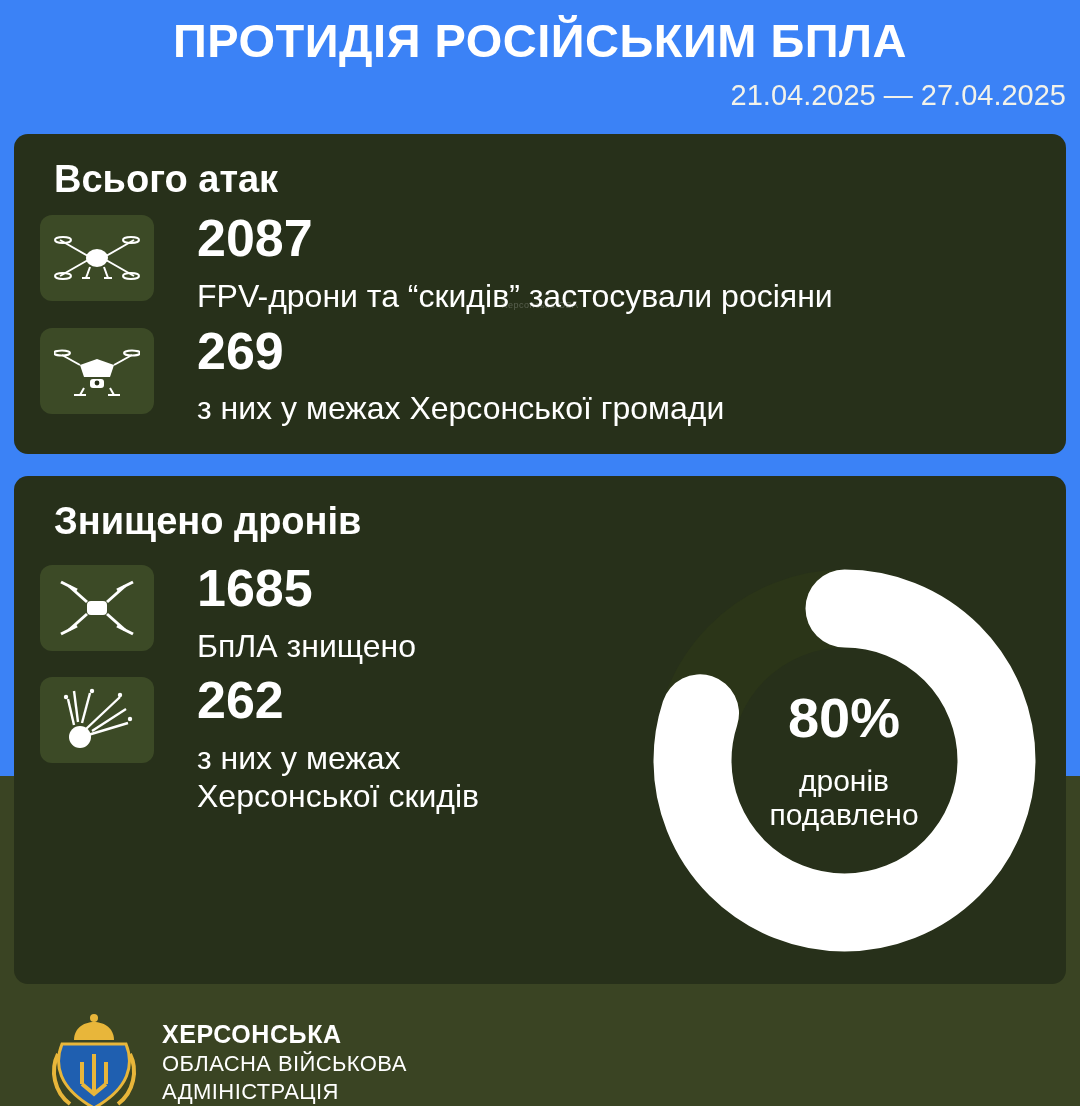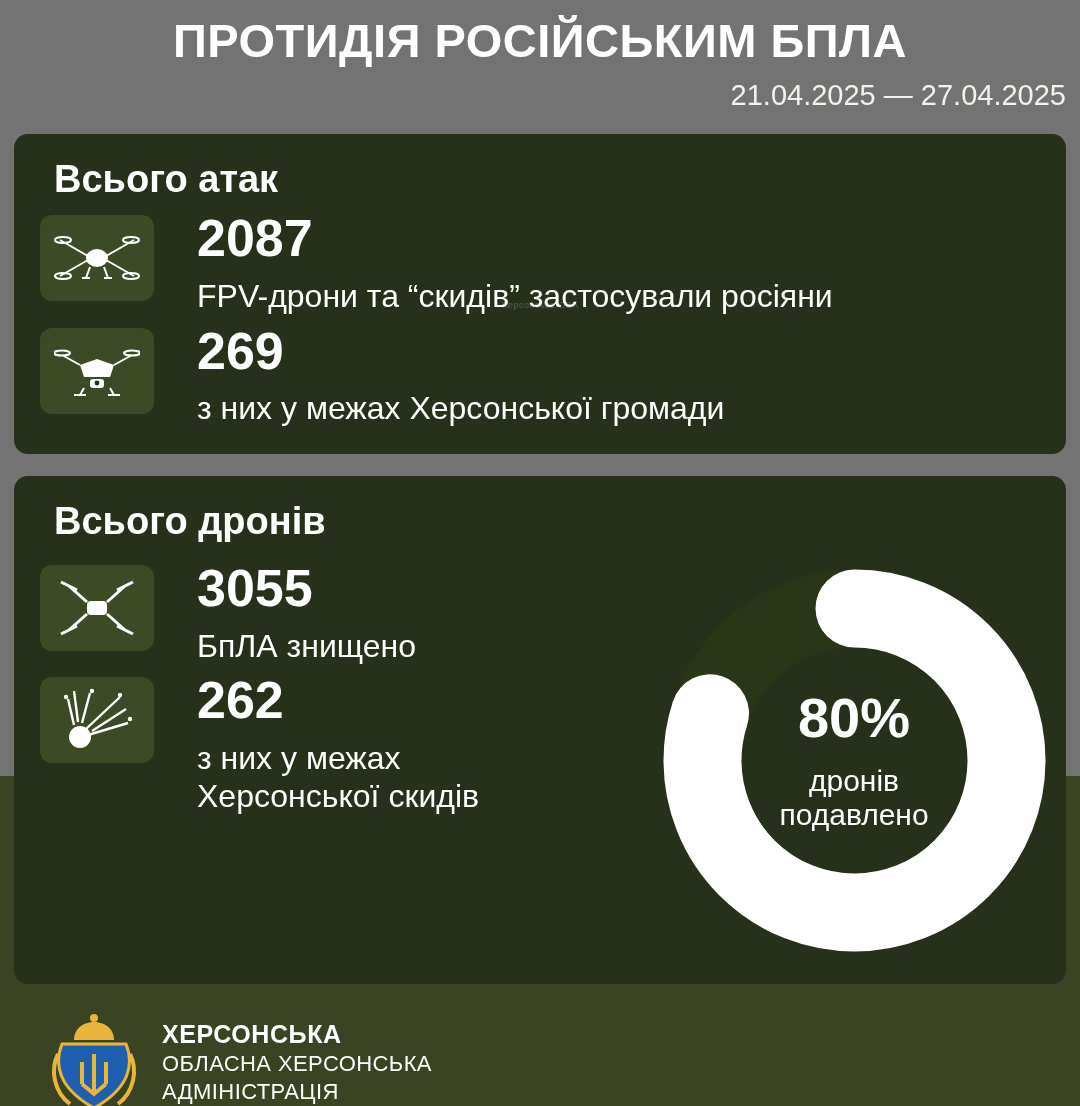--- a/index.html
+++ b/index.html
@@ -11,21 +11,21 @@
     width: 1080px;
     height: 1106px;
     font-family: "Liberation Sans", sans-serif;
     color: #ffffff;
     overflow: hidden;
     position: relative;
   }
   .page {
     width: 1080px;
     height: 776px;
-    background: #737373;
+    background: #3b82f6;
     box-sizing: border-box;
     padding: 0 14px;
     position: relative;
   }
 
   
   .header {
     padding-top: 16px;
     text-align: center;
   }
@@ -44,21 +44,21 @@
     color: #f2f2ea;
     font-weight: normal;
     text-align: right;
   }
 
   
   .card {
     background: #27301a;
     border-radius: 14px;
     margin-top: 22px;
-    padding: 18px 12px 26px 26px;
+    padding: 18px 22px 26px 26px;
     box-sizing: border-box;
     position: relative;
   }
   .card-title {
     font-size: 38px;
     font-weight: bold;
     margin: 6px 0 10px 14px;
     color: #ffffff;
   }
 
@@ -235,41 +235,41 @@
         </svg>
       </div>
       <div class="stat-text">
         <div class="stat-number">269</div>
         <div class="stat-caption">з них у межах Херсонської громади</div>
       </div>
     </div>
   </div>
 
   <div class="card">
-    <div class="card-title">Всього дронів</div>
+    <div class="card-title">Знищено дронів</div>
 
     <div class="card-grid">
       <div class="card-left">
 
         <div class="stat-row">
           <div class="stat-icon">
             <svg width="80" height="64" viewBox="0 0 80 64" fill="none" stroke="#ffffff" stroke-width="3">
               <line x1="12" y1="10" x2="30" y2="26"></line>
               <line x1="68" y1="10" x2="50" y2="26"></line>
               <line x1="12" y1="54" x2="30" y2="38"></line>
               <line x1="68" y1="54" x2="50" y2="38"></line>
               <rect x="30" y="25" width="20" height="14" rx="4" fill="#ffffff" stroke="none"></rect>
               <line x1="4" y1="6" x2="20" y2="14"></line>
               <line x1="76" y1="6" x2="60" y2="14"></line>
               <line x1="4" y1="58" x2="20" y2="50"></line>
               <line x1="76" y1="58" x2="60" y2="50"></line>
             </svg>
           </div>
           <div class="stat-text">
-            <div class="stat-number">3055</div>
+            <div class="stat-number">1685</div>
             <div class="stat-caption">БпЛА знищено</div>
           </div>
         </div>
 
         <div class="stat-row">
           <div class="stat-icon">
             <svg width="82" height="70" viewBox="0 0 82 70" fill="none" stroke="#ffffff" stroke-width="2.4">
               <circle cx="24" cy="52" r="11" fill="#ffffff" stroke="none"></circle>
               <line x1="30" y1="44" x2="64" y2="12"></line>
               <line x1="32" y1="50" x2="72" y2="38"></line>
@@ -314,19 +314,19 @@
         <path d="M14 34 C6 54 10 78 46 98 C82 78 86 54 78 34 Z" fill="#1f5fb0" stroke="#e8b63a" stroke-width="3"></path>
         <path d="M46 44 L46 84 M34 52 L34 74 M58 52 L58 74 M34 74 L46 84 L58 74" fill="none" stroke="#e8b63a" stroke-width="4"></path>
         <path d="M26 30 C26 18 36 12 46 12 C56 12 66 18 66 30 Z" fill="#e8b63a"></path>
         <circle cx="46" cy="8" r="4" fill="#e8b63a"></circle>
         <path d="M10 44 C2 60 6 82 22 94" fill="none" stroke="#e8b63a" stroke-width="4"></path>
         <path d="M82 44 C90 60 86 82 70 94" fill="none" stroke="#e8b63a" stroke-width="4"></path>
       </svg>
     </div>
     <div class="footer-text">
       <div class="footer-line1">ХЕРСОНСЬКА</div>
-      <div class="footer-line2">ОБЛАСНА ХЕРСОНСЬКА</div>
+      <div class="footer-line2">ОБЛАСНА ВІЙСЬКОВА</div>
       <div class="footer-line3">АДМІНІСТРАЦІЯ</div>
     </div>
   </div>
 
   <div class="wm">Херсонська ОВА</div>
 </div>
 
 </body></html>

